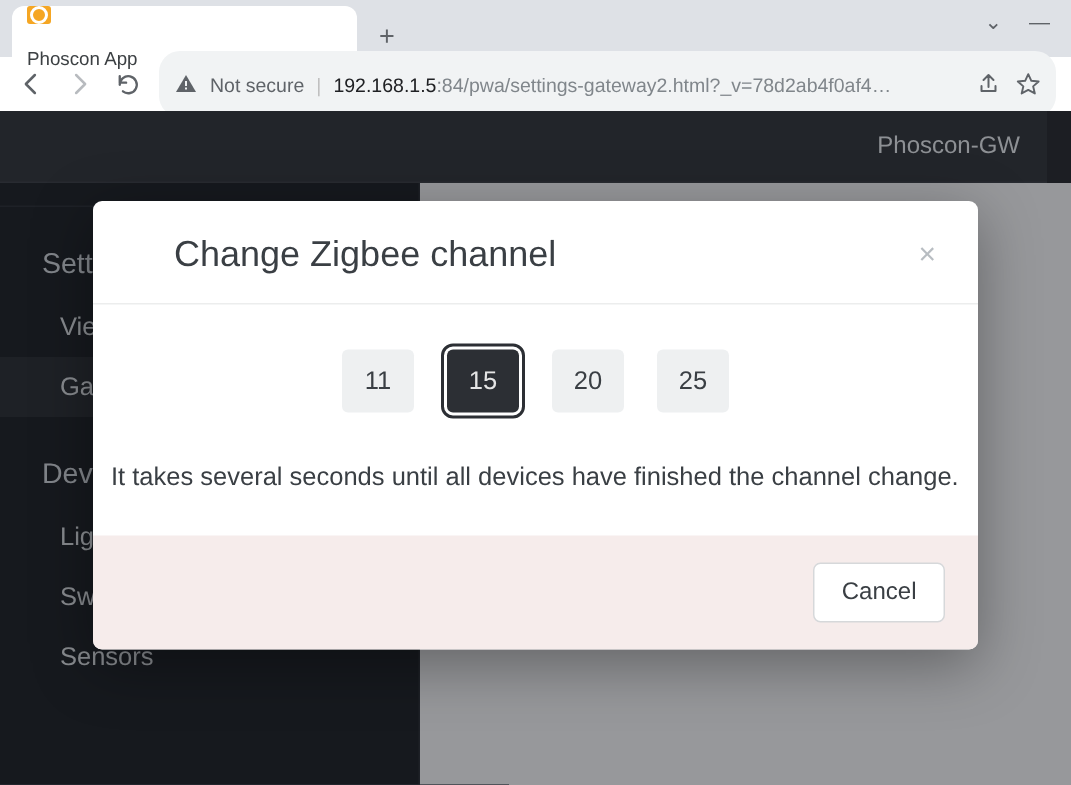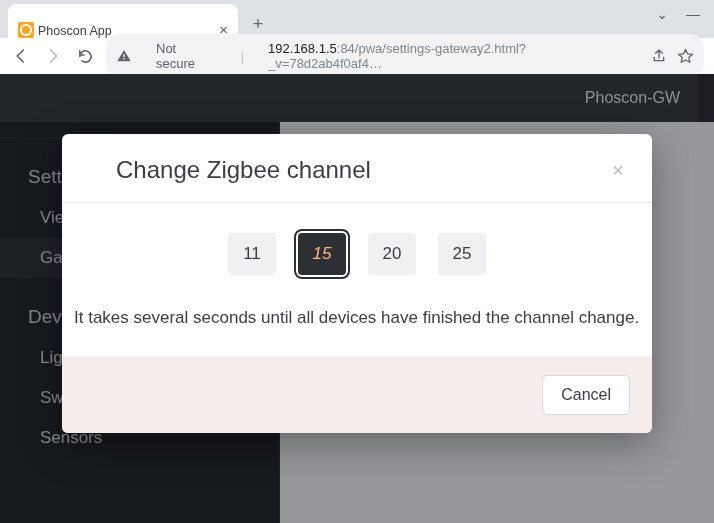--- a/index.html
+++ b/index.html
@@ -12,41 +12,41 @@
   
   .browser-chrome {
     background: #dee1e6; height: 74px; border-bottom: 1px solid #c7c7c7;
   }
   .tab-strip {
     height: 38px; display: flex; align-items: flex-end; padding-left: 8px;
     background: #dee1e6;
   }
   .tab {
     background: #fff; border-radius: 8px 8px 0 0; height: 34px;
-    min-width: 230px; display: flex; align-items: flex-end; padding: 0 10px;
-    gap: 4px; font-size: 12.5px; color: #3c4043;
+    min-width: 230px; display: flex; align-items: flex-start; padding: 0 10px;
+    gap: 16px; font-size: 12.5px; color: #3c4043; flex-direction: column;
   }
   .tab .favicon {
     width: 16px; height: 16px; background: #f5a623; border-radius: 2px;
     display: flex; align-items: center; justify-content: center;
   }
   .tab .favicon::after { content: ""; width: 8px; height: 8px; border: 2px solid #fff; border-radius: 50%; }
   .tab .close { margin-left: auto; font-size: 15px; color: #5f6368; cursor: pointer; }
   .newtab { width: 28px; height: 28px; display: flex; align-items: center; justify-content: center; color: #5f6368; font-size: 18px; margin-left: 6px; cursor: pointer; }
   .win-controls { margin-left: auto; display: flex; gap: 18px; padding-right: 14px; color: #5f6368; font-size: 14px; align-self: flex-start; padding-top: 6px;}
   .win-controls span { cursor: pointer; }
   .addr-row {
     background: #fff; height: 36px; display: flex; align-items: center; gap: 10px;
     padding: 0 10px;
   }
   .nav-btn { width: 22px; height: 22px; display:flex; align-items:center; justify-content:center; color:#5f6368; cursor:pointer; }
   .nav-btn.disabled { color: #b8bbbf; }
   .addr-bar {
     flex: 1; background: #f1f3f4; border-radius: 14px; height: 44px;
-    display: flex; align-items: center; padding: 0 10px; gap: 24px;
+    display: flex; align-items: center; padding: 0 10px; gap: 8px;
     font-size: 13px; color: #5f6368;
   }
   .addr-bar .warn { font-size: 14px; }
   .addr-bar .sep { color: #c0c0c0; }
   .addr-bar .url { color: #202124; }
   .addr-bar .url .dim { color: #80868b; }
   .addr-right { margin-left: auto; display:flex; gap:10px; align-items:center; }
   
   .app {
     position: relative; height: calc(523px - 74px); width: 100%;
@@ -94,21 +94,21 @@
   }
   .modal-title { font-size: 24px; font-weight: 400; color: #3a3f44; margin-left: 26px; }
   .modal-close { margin-left: auto; color: #b8bdc2; font-size: 20px; cursor: pointer; }
   .modal-body { padding: 30px 12px 26px; }
   .channel-row { display: flex; gap: 22px; justify-content: center; margin-bottom: 30px; }
   .channel-btn {
     width: 48px; height: 42px; background: #eef0f1; border: none;
     border-radius: 4px; font-size: 17px; color: #3a3f44; cursor: pointer;
   }
   .channel-btn.selected {
-    background: #2c2f34; color: #fdba74; outline: 2px solid #2c2f34; outline-offset: 2px; font-style: italic;
+    background: #2c2f34; color: #e5e5e5; outline: 2px solid #2c2f34; outline-offset: 2px;
   }
   .modal-text { font-size: 17px; color: #3a3f44; line-height: 1.55; }
   .modal-footer {
     background: #f6eceb; padding: 18px 22px; display: flex; justify-content: flex-end; gap: 0;
   }
   .btn {
     padding: 10px 18px; border-radius: 5px; font-size: 16px; cursor: pointer;
     border: 1px solid transparent;
   }
   .btn-cancel { background: #fff; border-color: #d6d8da; color: #3a3f44; }

